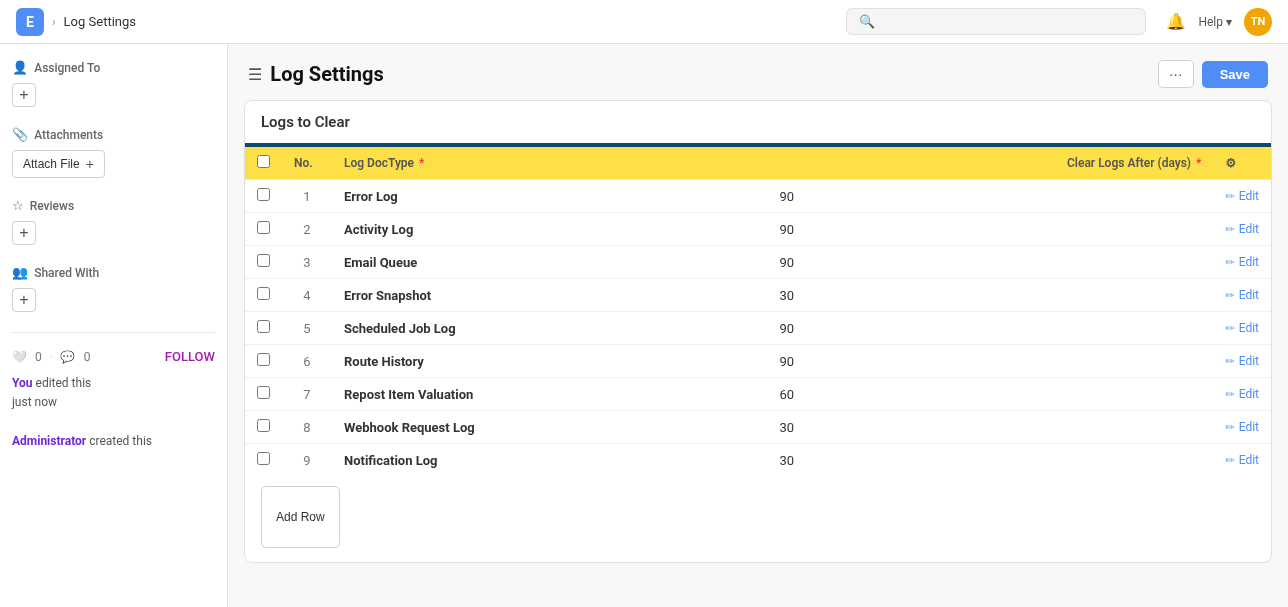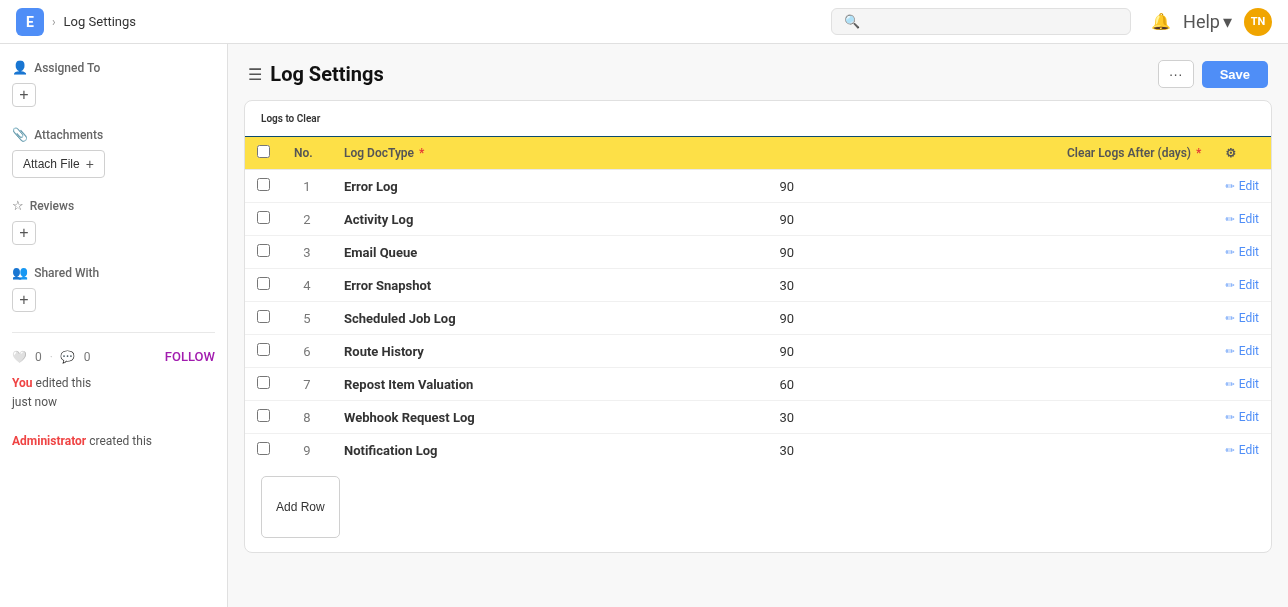--- a/index.html
+++ b/index.html
@@ -16,21 +16,21 @@
     }
     .topnav-chevron { color: #999; font-size: 12px; }
     .topnav-title { font-size: 13px; color: #333; }
     .topnav-search {
       margin-left: auto; display: flex; align-items: center; gap: 6px;
       background: #f5f5f5; border: 1px solid #e0e0e0; border-radius: 6px;
       padding: 5px 12px; width: 300px; color: #888; font-size: 13px;
     }
     .topnav-actions { display: flex; align-items: center; gap: 12px; margin-left: 12px; }
     .topnav-bell { font-size: 16px; color: #555; cursor: pointer; }
-    .topnav-help { font-size: 18px; color: #555; cursor: pointer; display: flex; align-items: center; gap: 3px; }
+    .topnav-help { font-size: 12px; color: #555; cursor: pointer; display: flex; align-items: center; gap: 3px; }
     .topnav-avatar {
       width: 28px; height: 28px; background: #f0a500; border-radius: 50%;
       display: flex; align-items: center; justify-content: center; color: #fff; font-size: 11px; font-weight: bold;
     }
 
     
     .page-container { display: flex; height: calc(607px - 44px); }
 
     
     .sidebar {
@@ -55,21 +55,21 @@
     }
     .attach-btn .plus { font-size: 14px; color: #555; }
     .sidebar-divider { border: none; border-top: 1px solid #e8e8e8; margin: 16px 0; }
     .sidebar-footer { margin-top: 8px; }
     .sidebar-footer-actions {
       display: flex; align-items: center; gap: 8px; font-size: 12px; color: #777; margin-bottom: 10px;
     }
     .sidebar-footer-actions .heart { color: #777; }
     .follow-btn { margin-left: auto; font-size: 13px; color: #a21caf; cursor: pointer; font-weight: 500; }
     .sidebar-activity { font-size: 12px; color: #555; line-height: 1.6; }
-    .sidebar-activity strong { color: #ef4444; }
+    .sidebar-activity strong { color: #6d28d9; }
 
     
     .main-content { flex: 1; overflow-y: auto; background: #f8f8f8; }
 
     
     .page-header {
       display: flex; align-items: center; padding: 16px 20px 12px;
       background: #f8f8f8;
     }
     .page-header-left { display: flex; align-items: center; gap: 8px; }
@@ -84,22 +84,22 @@
       background: #4f8ef7; color: #fff; border: none; border-radius: 5px;
       padding: 6px 18px; font-size: 13px; font-weight: 600; cursor: pointer;
     }
 
     
     .table-section {
       background: #fff; margin: 0 16px 16px; border-radius: 8px;
       border: 1px solid #e0e0e0; overflow: hidden;
     }
     .table-section-header {
-      padding: 12px 16px; font-size: 10px; font-weight: 600; color: #333;
-      border-bottom: 1px solid #0c4a6e;
+      padding: 12px 16px; font-size: 15px; font-weight: 600; color: #333;
+      border-bottom: 4px solid #0c4a6e;
     }
     .data-table { width: 100%; border-collapse: collapse; }
     .data-table thead tr { background: #fde047; }
     .data-table th {
       padding: 8px 12px; text-align: left; font-size: 12px; font-weight: 600;
       color: #555; border-bottom: 1px solid #e8e8e8;
     }
     .data-table th.right { text-align: right; }
     .data-table th .required { color: #e53935; margin-left: 2px; }
     .data-table td {

